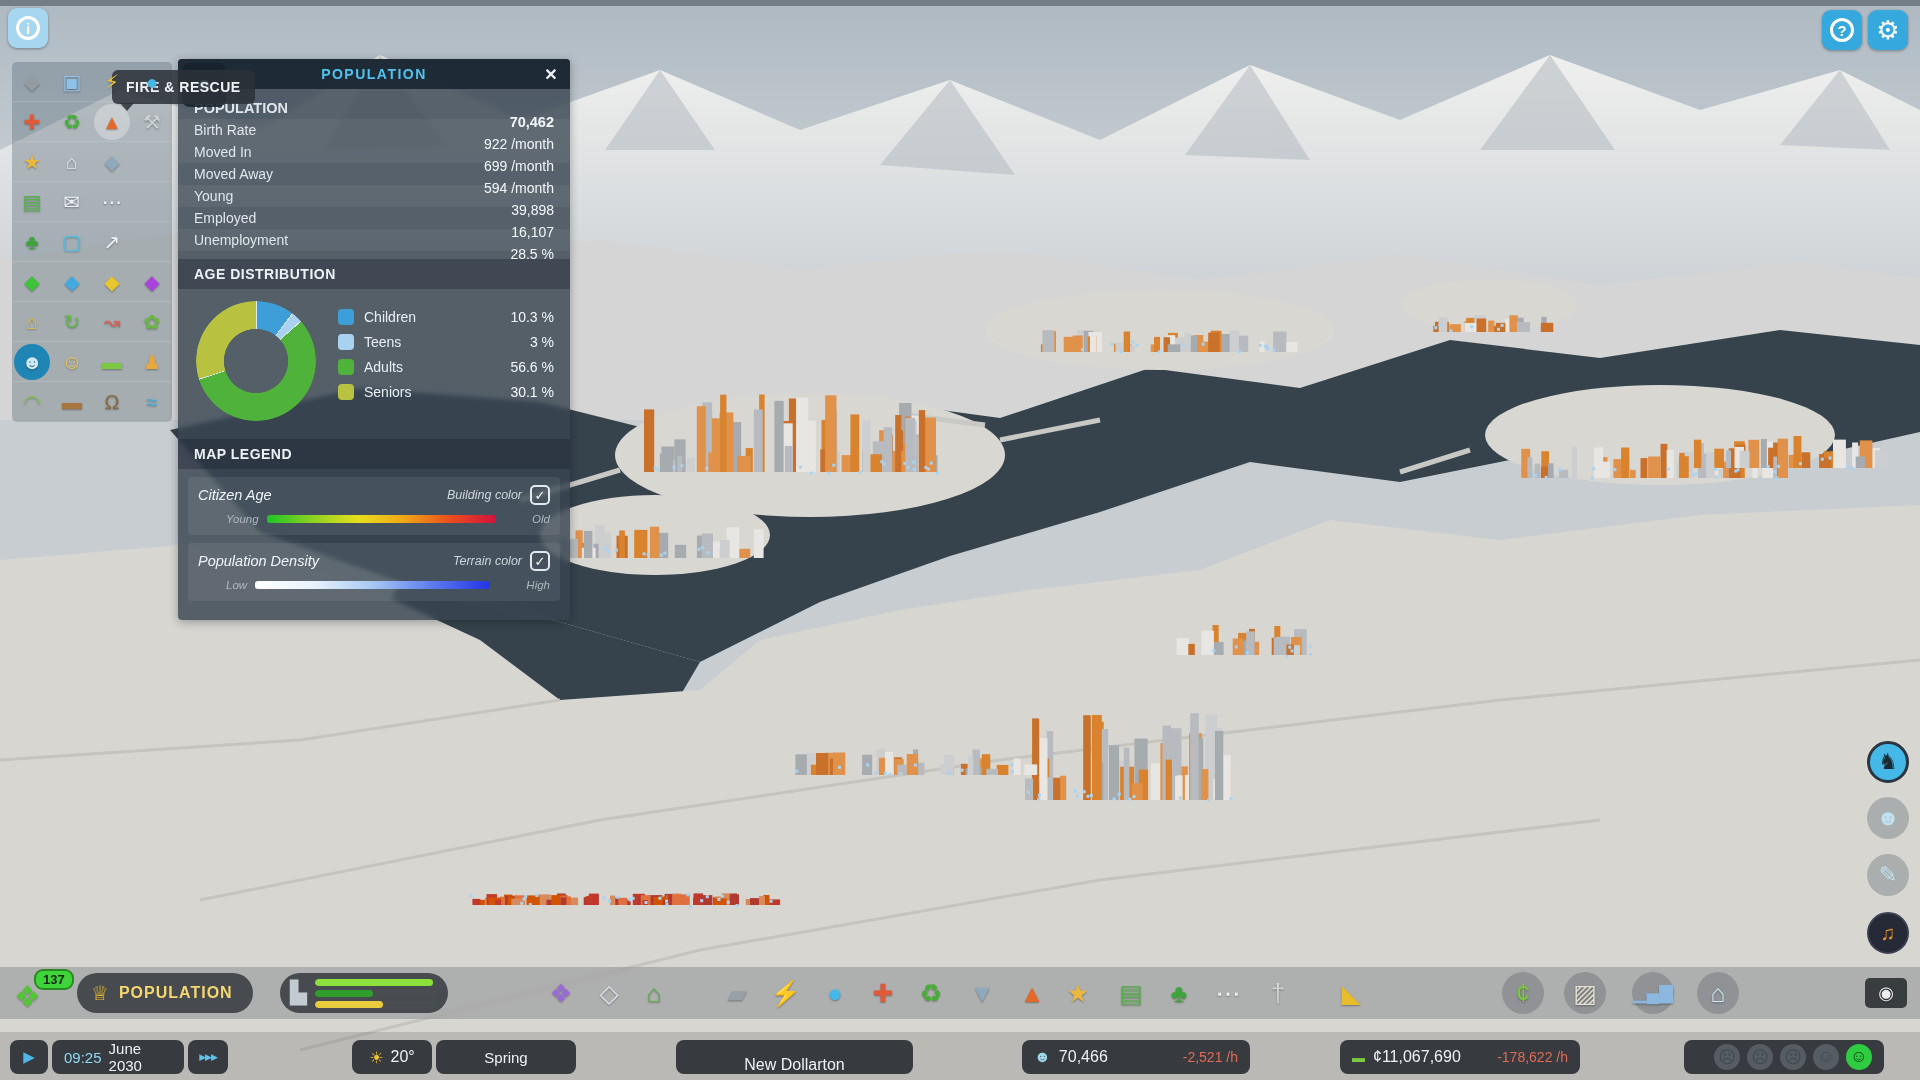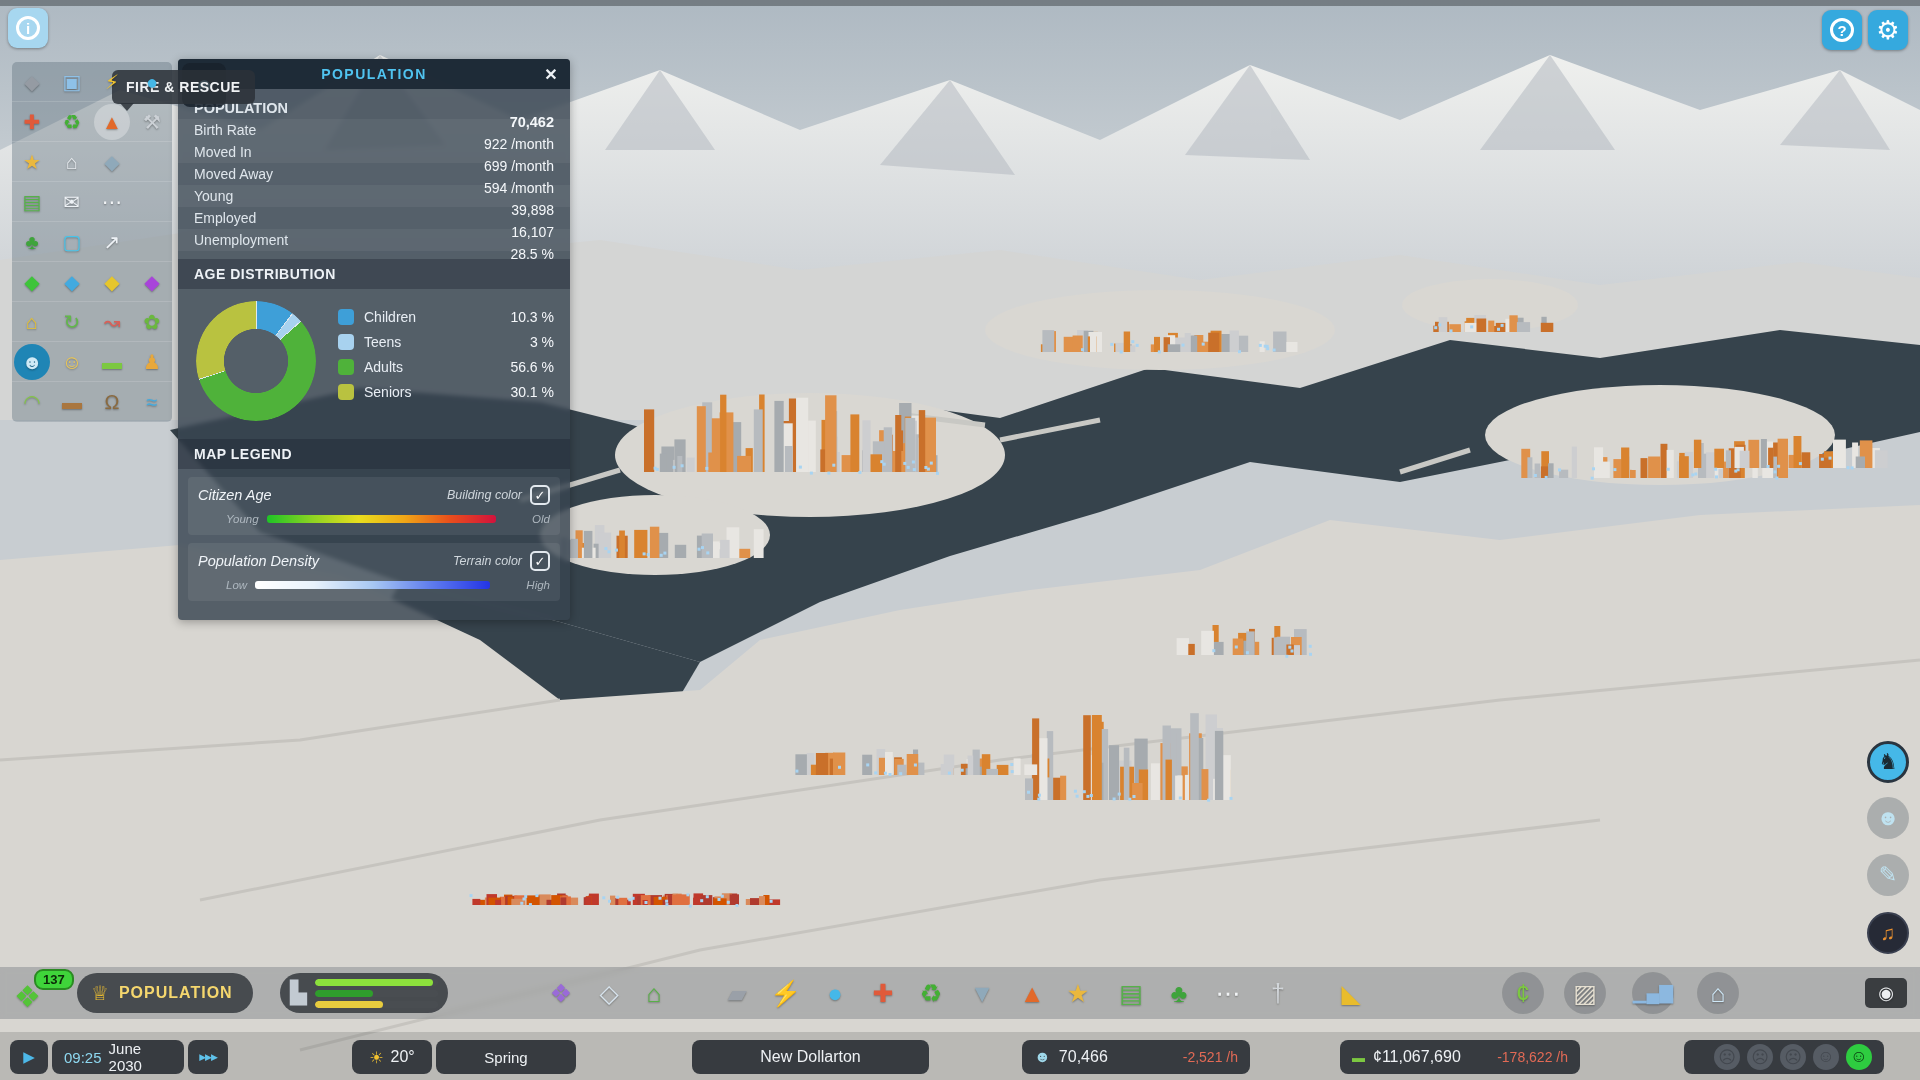--- a/index.html
+++ b/index.html
@@ -115,21 +115,21 @@
   .pill { position:absolute; top:8px; height:34px; background:rgba(32,37,43,.85); border-radius:8px;
     display:flex; align-items:center; color:#eef1f4; font-size:15px; padding:0 12px; border:none; }
   .pill.clickable { cursor:pointer; }
   .play-pill { left:10px; width:38px; justify-content:center; color:#4db8e8; font-size:15px; }
   .time-pill { left:52px; width:132px; justify-content:center; gap:7px; }
   .time-pill .t { color:#8ed8f0; }
   .speed-pill { left:188px; width:40px; justify-content:center; color:#5fc2eb; font-size:9px; letter-spacing:-1px; }
   .temp-pill { left:352px; width:80px; justify-content:center; gap:7px; font-size:16px; }
   .temp-pill .sun { color:#f2c230; font-size:16px; }
   .season-pill { left:436px; width:140px; justify-content:center; }
-  .city-pill { left:692px; width:237px; justify-content:center; font-size:16px; }
+  .city-pill { left:676px; width:237px; justify-content:center; font-size:16px;align-items:flex-end; }
   .pop-pill { left:1022px; width:228px; gap:8px; }
   .pop-pill .picon { color:#9fd8ea; font-size:16px; }
   .cash-pill { left:1340px; width:240px; gap:8px; }
   .cash-pill .micon { color:#7cc841; font-size:13px; }
   .val { font-size:16px; }
   .neg { margin-left:auto; color:#e26a55; font-size:14px; }
   .happy-pill { left:1684px; width:200px; justify-content:flex-end; gap:7px; }
   .face { width:26px; height:26px; border-radius:50%; background:#565c64; color:#43484f;
     display:flex; align-items:center; justify-content:center; font-size:17px; }
   .face.active { background:#2ecc40; color:#0a3a10; }

